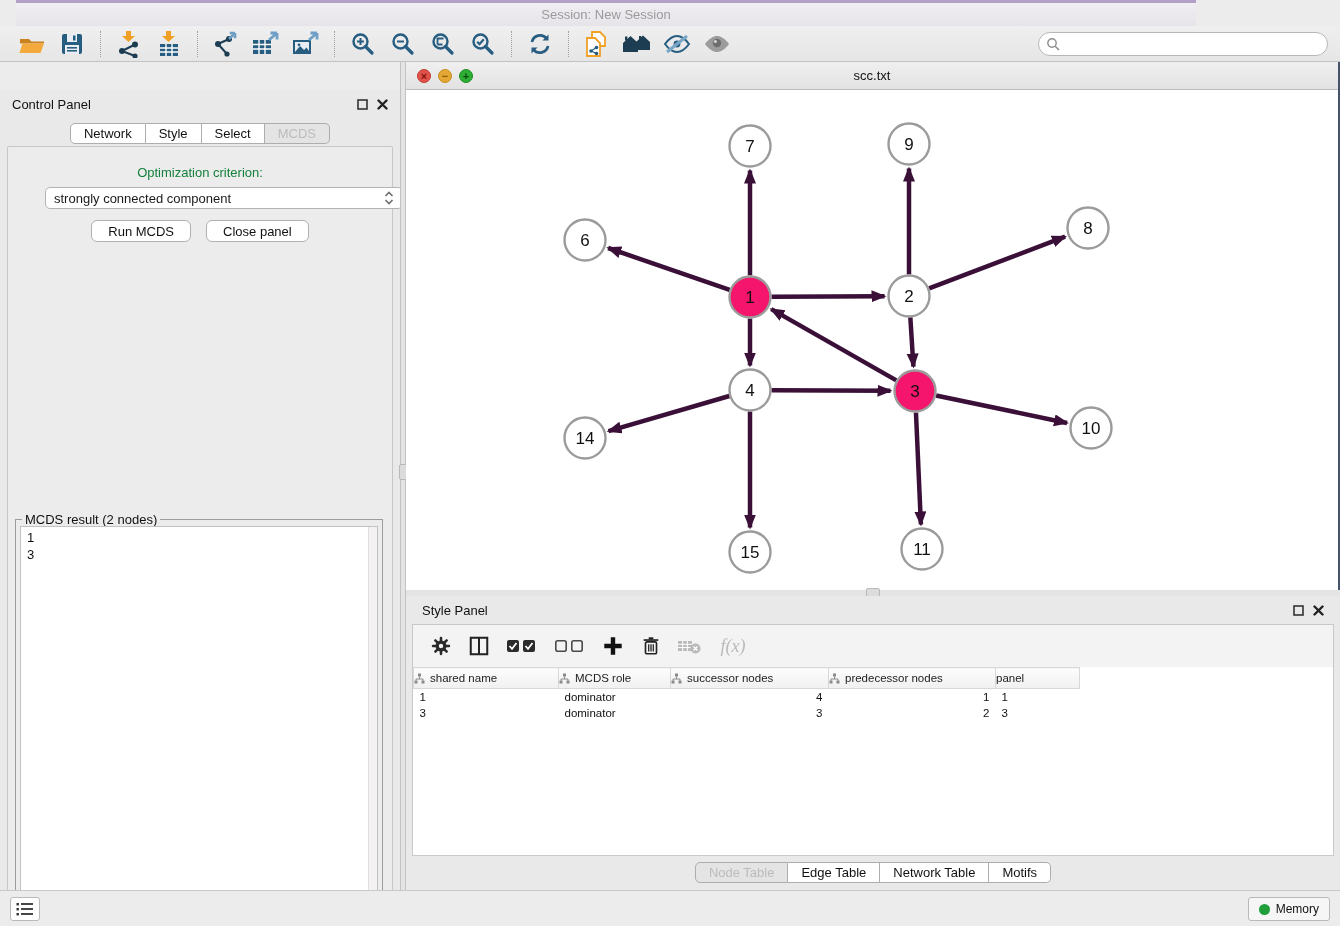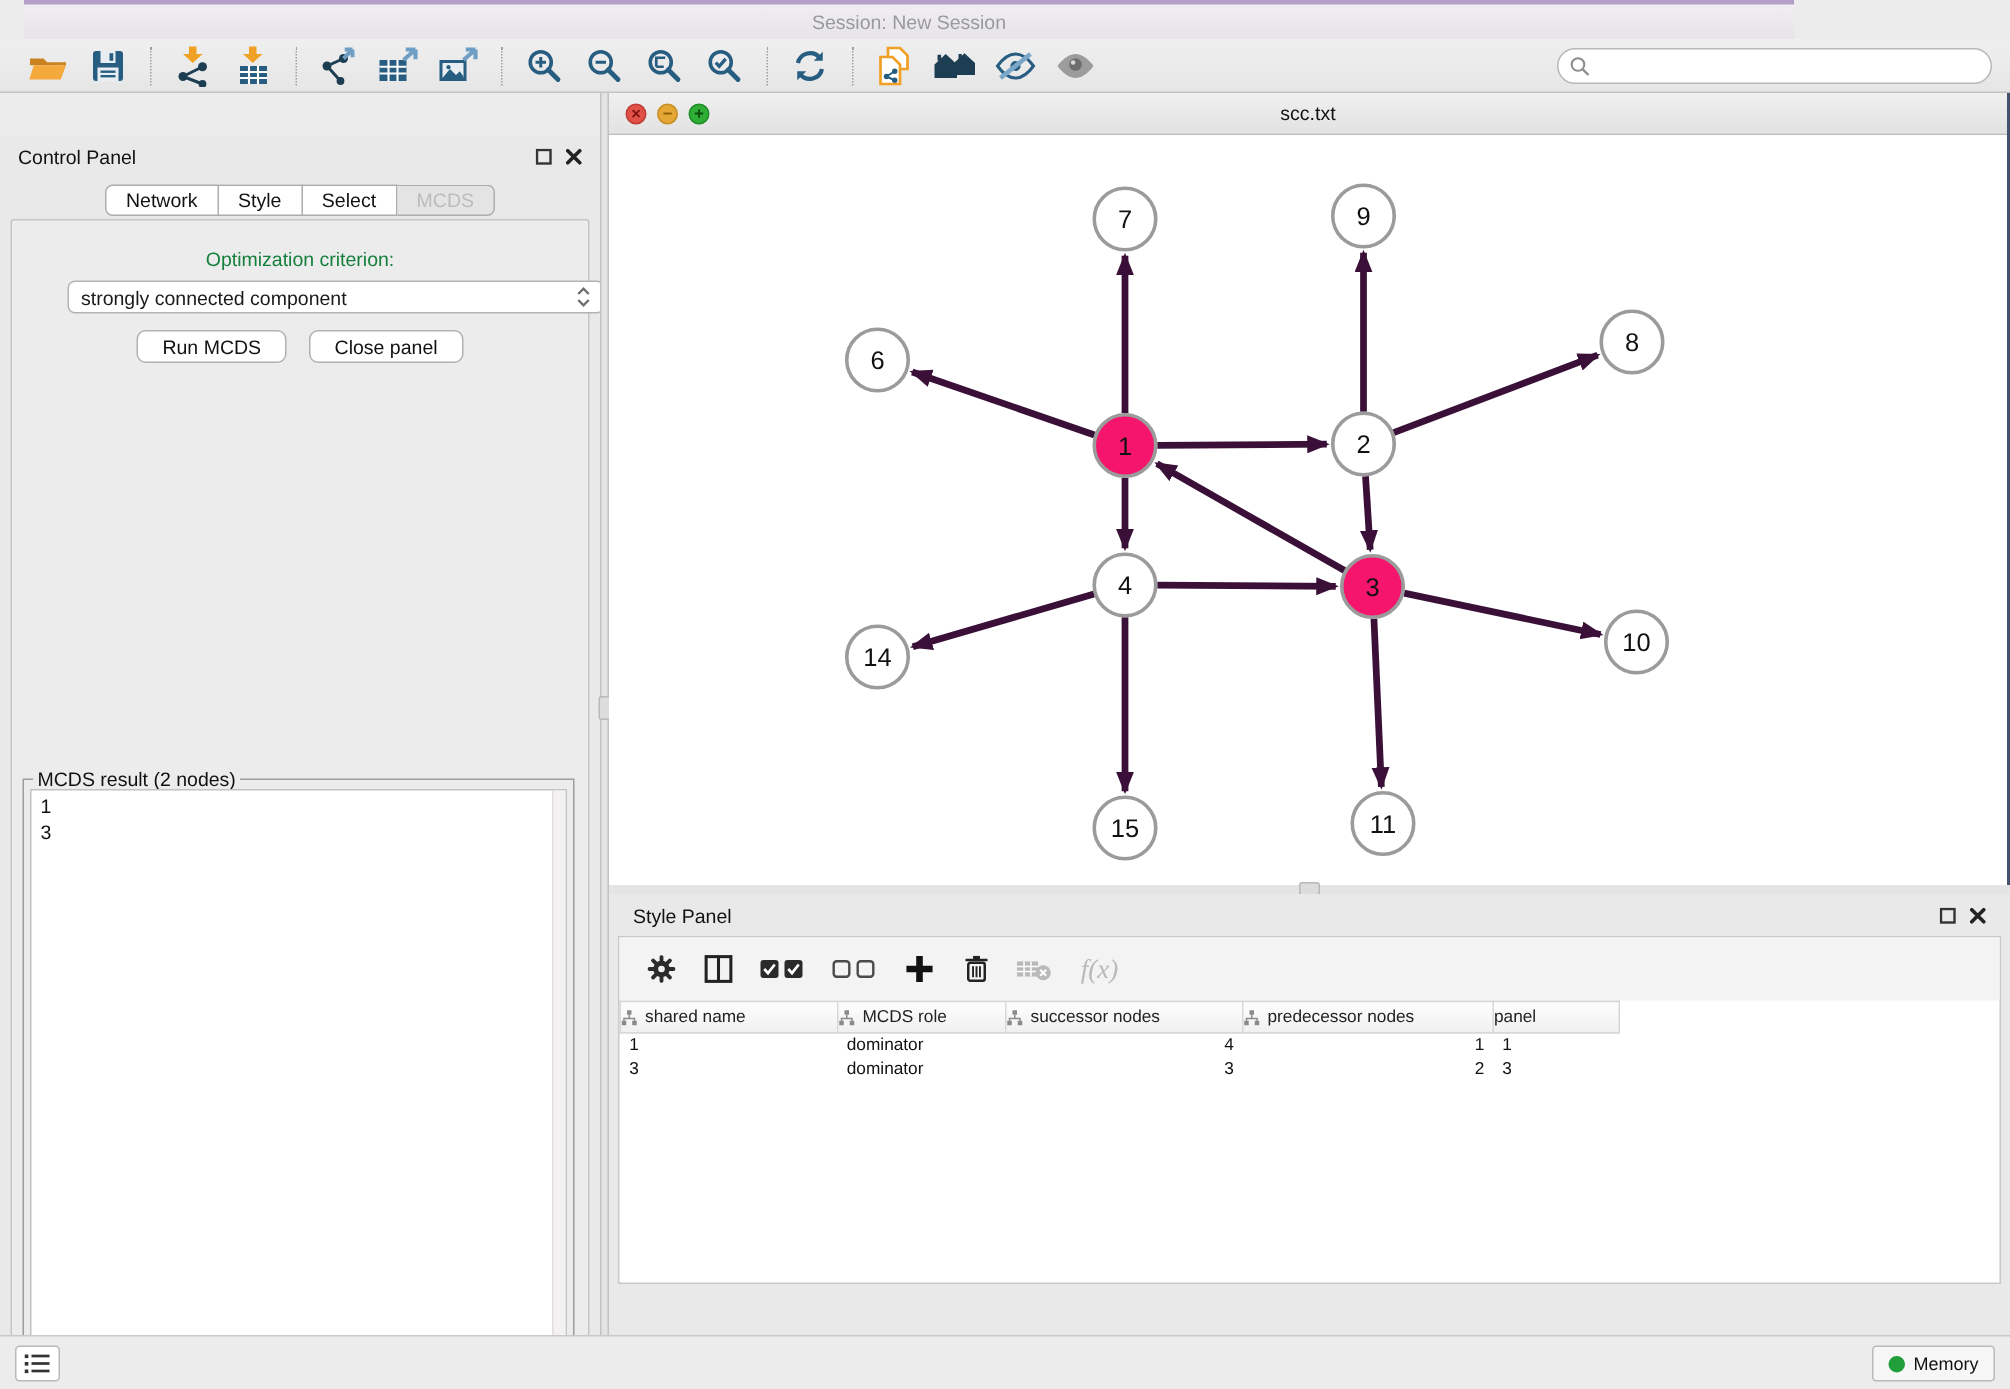--- a/index.html
+++ b/index.html
@@ -520,20 +520,28 @@
             <tr>
               <td class="al">3</td>
               <td class="al">dominator</td>
               <td class="ar">3</td>
               <td class="ar">2</td>
               <td class="al">3</td>
             </tr>
           </tbody>
       </table>
     </div>
+    <div class="tp-tabs">
+      <div class="seg-group">
+        <div class="seg disabled-active">Node Table</div>
+        <div class="seg">Edge Table</div>
+        <div class="seg">Network Table</div>
+        <div class="seg">Motifs</div>
+      </div>
+    </div>
   </div>
 
   <div class="statusbar">
     <div class="list-btn">
       <svg width="18" height="14" viewBox="0 0 18 14">
         <g stroke="#333" stroke-width="1.8">
           <line x1="5" y1="2" x2="17" y2="2"></line>
             <line x1="5" y1="7" x2="17" y2="7"></line>
             <line x1="5" y1="12" x2="17" y2="12"></line>
         </g>

